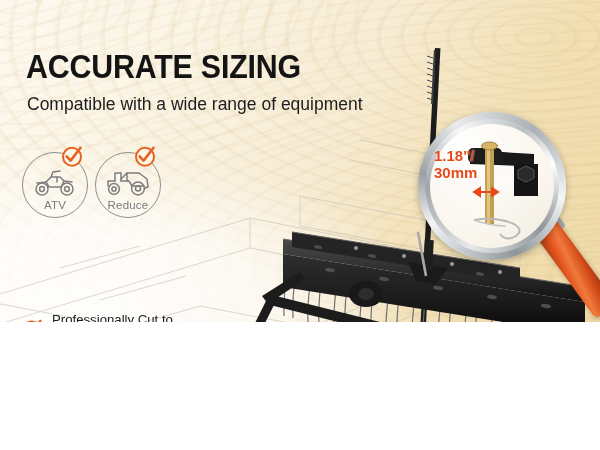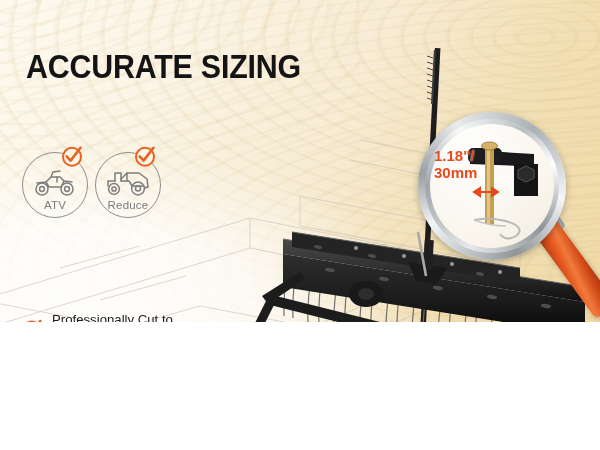--- a/index.html
+++ b/index.html
@@ -276,20 +276,21 @@
     </g>
     <g stroke="#b5aea0" stroke-width="1" fill="none" opacity="0.75">
       <path d="M196 430 L214 424 L210 416"></path>
       <path d="M396 398 L414 392 L410 384"></path>
       <path d="M116 404 L132 398"></path>
       <path d="M370 250 L386 244"></path>
     </g>
   </svg>
 
   <div class="headline">ACCURATE SIZING</div>
+  <div class="subhead">Compatible with a wide range of equipment</div>
 
   <div class="badges">
 
     <div class="badge">
       <div class="badge-circle"></div>
       <svg class="badge-art" width="44" height="28" viewBox="0 0 44 28">
         <g fill="none" stroke="#7d7d7d" stroke-width="1.5" stroke-linecap="round" stroke-linejoin="round">
           <circle cx="9" cy="20" r="6"></circle>
           <circle cx="9" cy="20" r="2.4"></circle>
           <circle cx="34" cy="20" r="6"></circle>

